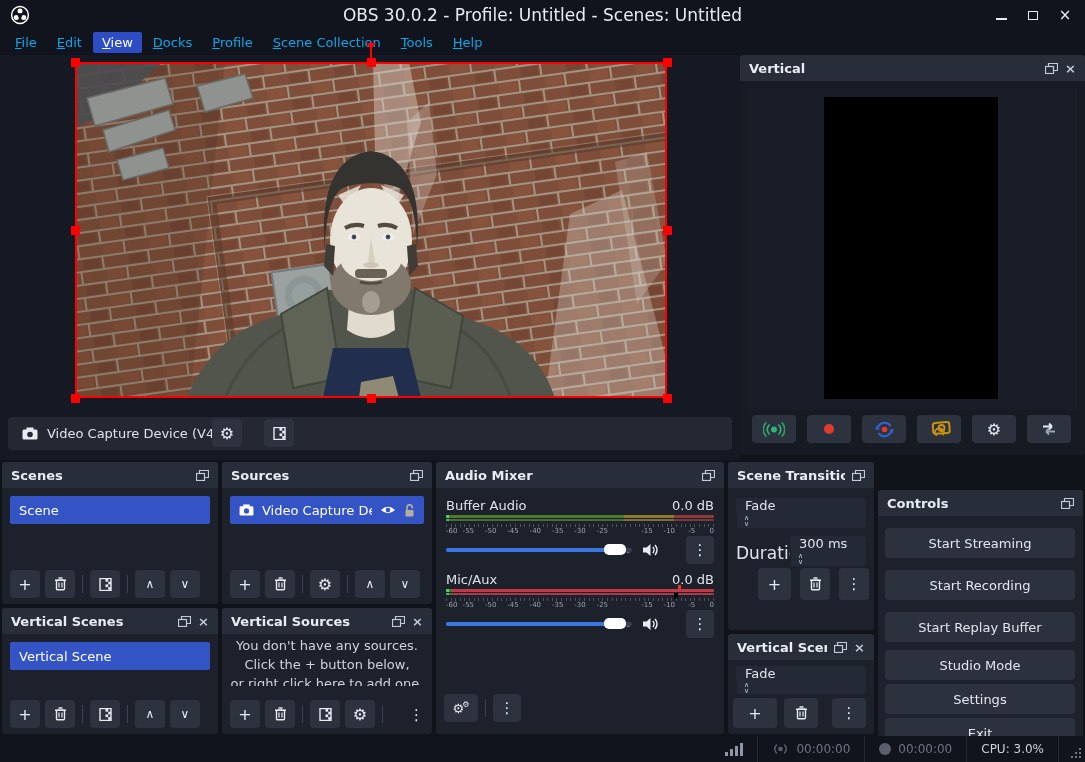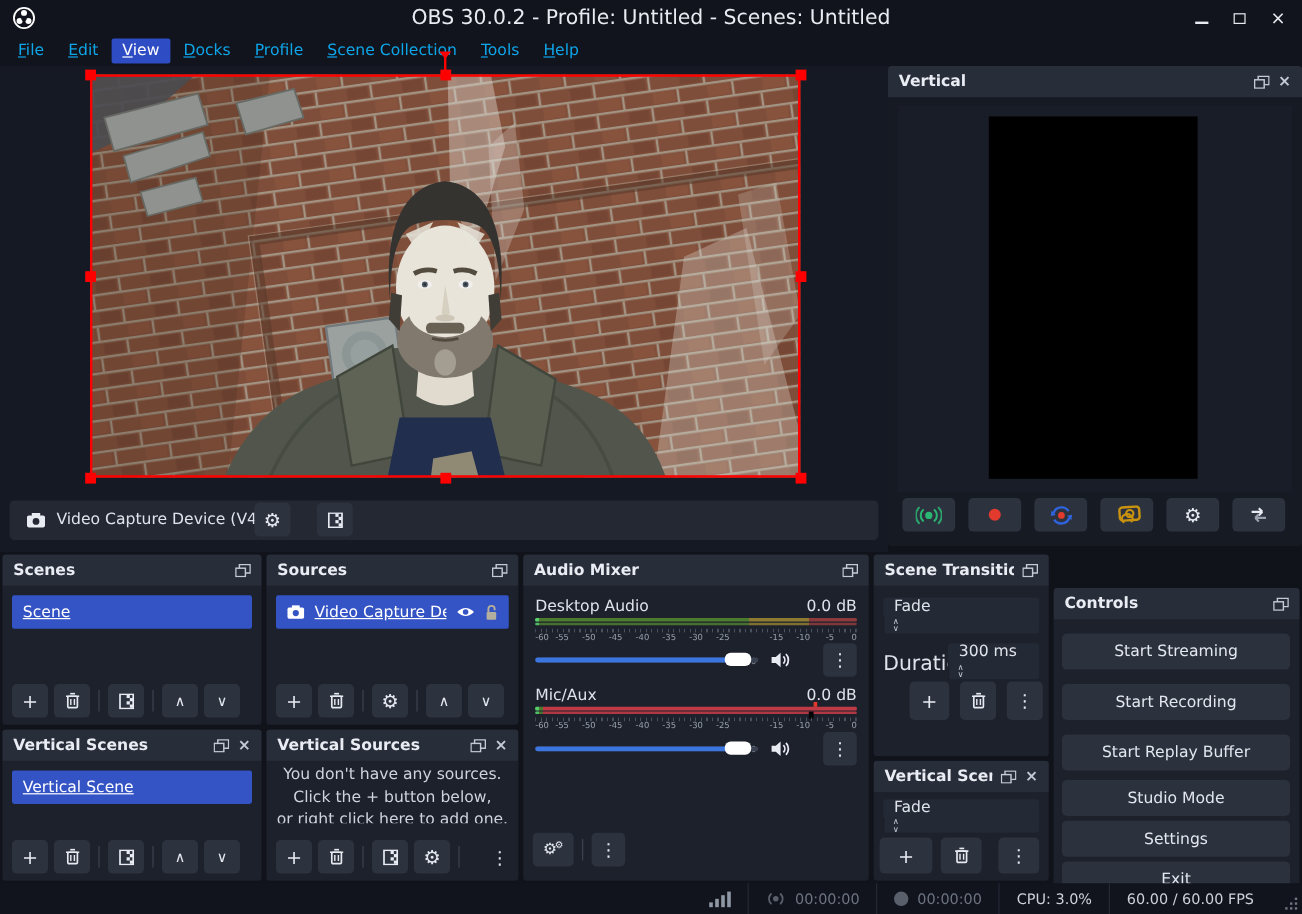--- a/index.html
+++ b/index.html
@@ -31,21 +31,21 @@
   .src-label{font-size:13px;color:#dfe3ea;white-space:nowrap;overflow:hidden;width:168px;}
 
   
   .dock{position:absolute;background:#1d212c;border-radius:3px;overflow:hidden;}
   .dock-title{height:26px;background:#282d3a;display:flex;align-items:center;padding:0 9px;font-size:13px;font-weight:bold;color:#e9ecf2;}
   .flex1{flex:1;}
   .ticon{display:flex;align-items:center;color:#c5cbd6;margin-left:7px;}
   .tbtn{width:30px;height:28px;background:#2d323f;border-radius:4px;display:flex;align-items:center;justify-content:center;color:#e6e9f0;font-size:16px;flex:0 0 auto;}
   .toolbar{position:absolute;left:8px;right:8px;bottom:6px;display:flex;align-items:center;gap:5px;}
   .vsep{width:1px;height:18px;background:#3a4150;margin:0 2px;flex:0 0 auto;}
-  .sel-item{margin:8px;height:28px;background:#3453c4;border-radius:2px;display:flex;align-items:center;padding:0 9px;font-size:13px;color:#fff;gap:8px;text-decoration:underline;}
+  .sel-item{margin:8px;height:28px;background:#3453c4;border-radius:2px;display:flex;align-items:center;padding:0 9px;font-size:13px;color:#fff;gap:8px;}
   .chev{font-size:12px;line-height:12px;}
   .dots{font-size:15px;letter-spacing:0;}
 
   
   .mx-name{position:absolute;left:10px;right:10px;height:16px;display:flex;justify-content:space-between;font-size:13px;color:#dfe3ea;}
   .mx-meter{position:absolute;left:10px;right:10px;height:6px;}
   .mbar{height:2.5px;border-radius:1px;margin-bottom:1px;position:relative;overflow:visible;}
   .meter-desktop{background:linear-gradient(90deg,#57d06b 0 1.2%,#4c7b2e 1.2% 66.5%,#8c7b30 66.5% 85%,#8c3a3c 85% 100%);}
   .meter-mic{background:linear-gradient(90deg,#57d06b 0 1.2%,#4c7b2e 1.2% 2.4%,#c03a46 2.4% 100%);}
   .peak-black{position:absolute;left:85%;top:0;width:4px;height:6px;background:#000;}
@@ -387,21 +387,21 @@
         <span class="flex1"></span>
       <span class="ticon">
           <svg width="13" height="11" viewBox="0 0 13 11">
             <rect x="0.5" y="3.5" width="8" height="7" fill="none" stroke="#c5cbd6" stroke-width="1.2"></rect>
             <path d="M3.5 3.5 V0.5 H12.5 V7.5 H8.8" fill="none" stroke="#c5cbd6" stroke-width="1.2"></path>
           </svg>
         </span>
     </div>
 
     <div class="mx-name" style="top:36px;">
-      <span>Desktop Audio</span>
+      <span>Buffer Audio</span>
       <span>0.0 dB</span>
     </div>
     <div class="mx-meter" style="top:53px;">
       <div class="mbar meter-desktop"></div>
         <div class="mbar meter-desktop" style="opacity:.88;"></div>
     </div>
     <div class="mx-ticks" style="top:62px;">
       <div class="tickmarks"></div>
       <span class="tick-label tk0">-60</span>
         <span class="tick-label tk1">-55</span>
@@ -699,23 +699,20 @@
     <div class="ssep"></div>
     <div class="sgroup">
       <span class="srec"></span>
       <span>00:00:00</span>
     </div>
     <div class="ssep"></div>
     <div class="sgroup bright">
         <span>CPU: 3.0%</span>
       </div>
     <div class="ssep"></div>
-    <div class="sgroup bright">
-        <span>60.00 / 60.00 FPS</span>
-      </div>
     <div style="width:26px;height:26px;position:relative;">
       <svg style="position:absolute;right:3px;bottom:3px;" width="12" height="12" viewBox="0 0 12 12">
           <g fill="#6d7482">
             <rect x="9" y="9" width="2" height="2"></rect>
             <rect x="5" y="9" width="2" height="2"></rect>
             <rect x="1" y="9" width="2" height="2"></rect>
             <rect x="9" y="5" width="2" height="2"></rect>
             <rect x="5" y="5" width="2" height="2"></rect>
             <rect x="9" y="1" width="2" height="2"></rect>
           </g>

